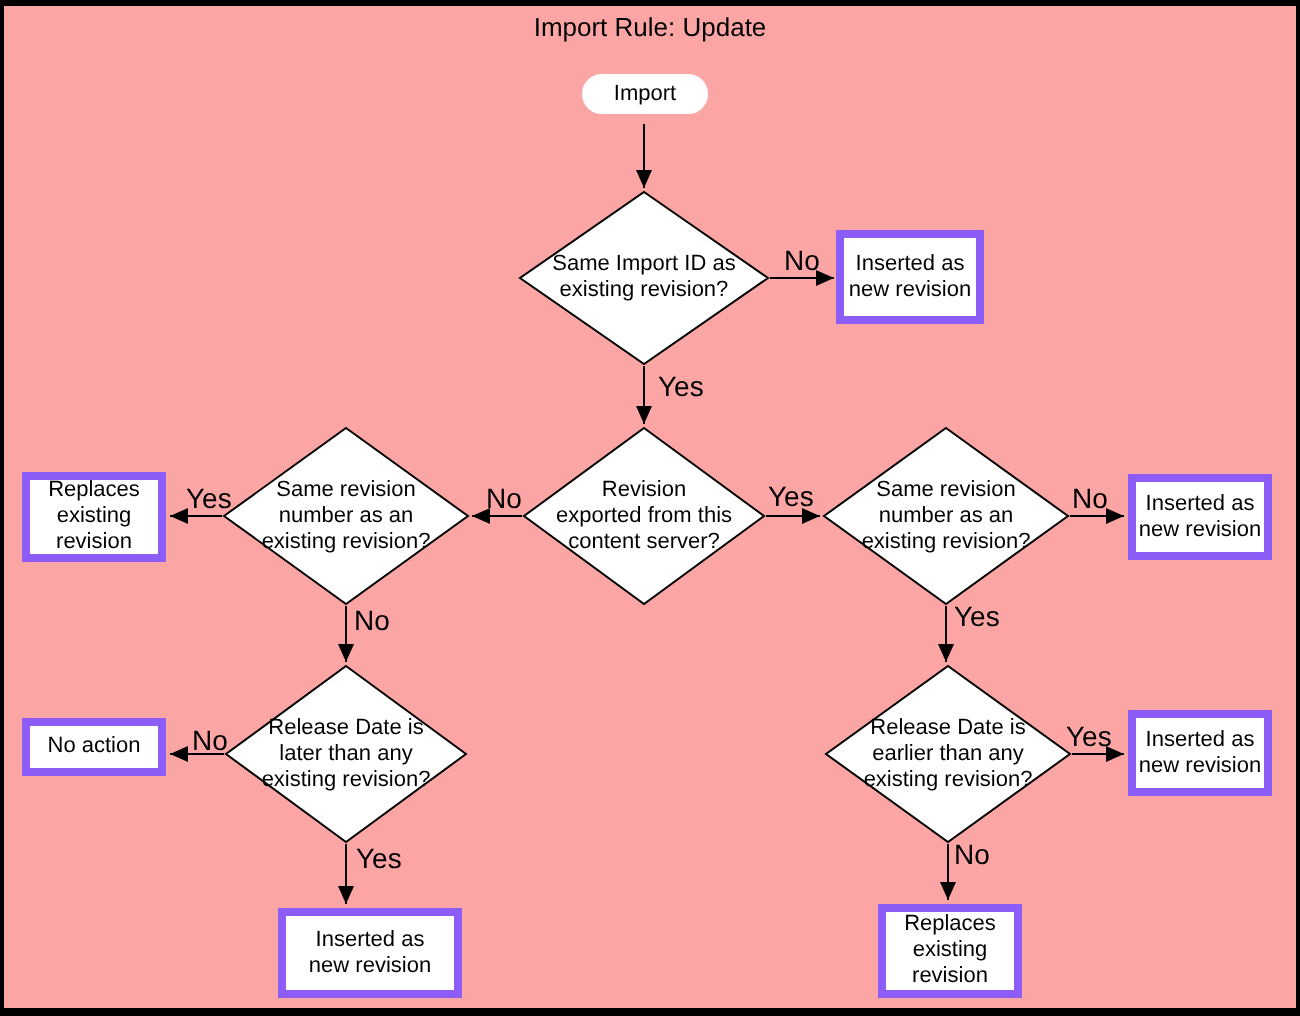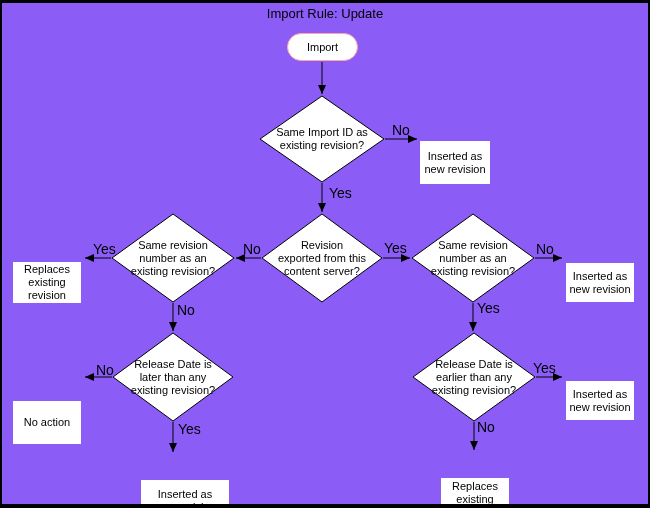--- a/index.html
+++ b/index.html
@@ -1,27 +1,27 @@
 <!DOCTYPE html>
 <html><head>
 <meta charset="utf-8">
 <style>
   * { box-sizing: border-box; }
   html, body { margin: 0; padding: 0; background: #ffffff; }
   body { font-family: "Liberation Sans", sans-serif; color: #000; }
-  .canvas { position: relative; width: 650px; height: 508px; background: #8b5cf6; overflow: hidden; padding-left: 36px; }
+  .canvas { position: relative; width: 650px; height: 508px; background: #fca5a5; overflow: hidden; padding-left: 36px; }
   .frame { position: absolute; inset: 0; border: 2px solid #000; border-bottom-width: 4px; border-top-width: 3px; pointer-events: none; }
   .title { position: absolute; left: 0; top: 6px; width: 650px; text-align: center; font-size: 13px; }
   svg.wires { position: absolute; left: 0; top: 0; }
   .node {
     position: absolute; display: flex; align-items: center; justify-content: center;
     text-align: center; font-size: 11px; line-height: 13px; white-space: pre-line;
   }
-  .box { border: 2px solid #8b5cf6; background: #ffffff; margin-top: 24px; }
-  .stadium { border: 1px solid #fca5a5; border-radius: 14px; background: #ffffff; }
+  .box { border: 4px solid #8b5cf6; background: #ffffff; }
+  .stadium { border: 4px solid #fca5a5; border-radius: 14px; background: #ffffff; }
   .dtext { background: transparent; }
   .elabel { position: absolute; font-size: 14px; line-height: 12px; white-space: nowrap; }
 </style>
 </head>
 <body>
 
 <div class="canvas">
 
   <div class="title">Import Rule: Update</div>
 
@@ -72,21 +72,21 @@
 existing revision?</div>
   <div class="node dtext" style="left:404px; top:353px; width:140px; height:48px;">Release Date is
 earlier than any
 existing revision?</div>
 
   <div class="node box" style="left:418px; top:115px; width:74px; height:47px;">Inserted as
 new revision</div>
   <div class="node box" style="left:11px; top:236px; width:72px; height:45px;">Replaces
 existing
 revision</div>
-  <div class="node box" style="left:11px; top:375px; width:72px; height:47px;">No action</div>
+  <div class="node box" style="left:11px; top:359px; width:72px; height:29px;">No action</div>
   <div class="node box" style="left:139px; top:454px; width:92px; height:45px;">Inserted as
 new revision</div>
   <div class="node box" style="left:564px; top:237px; width:72px; height:43px;">Inserted as
 new revision</div>
   <div class="node box" style="left:564px; top:355px; width:72px; height:43px;">Inserted as
 new revision</div>
   <div class="node box" style="left:439px; top:452px; width:72px; height:47px;">Replaces
 existing
 revision</div>
 

